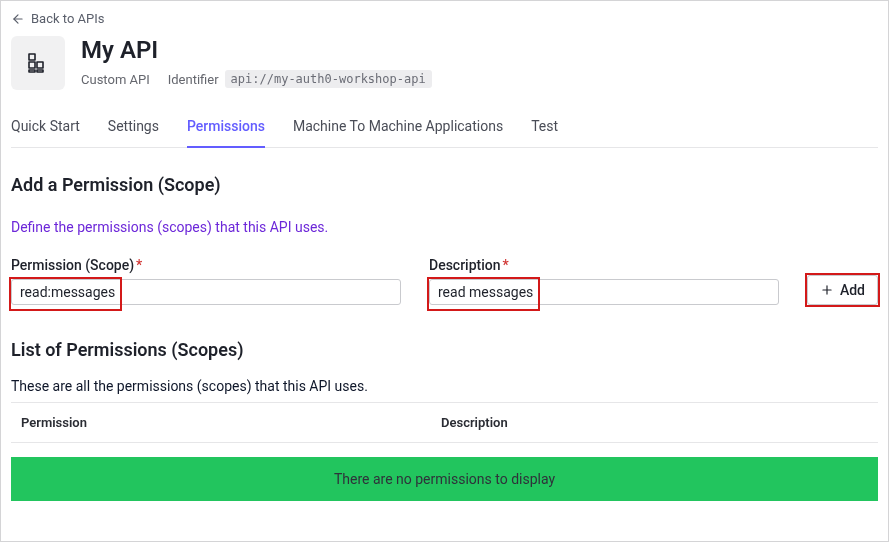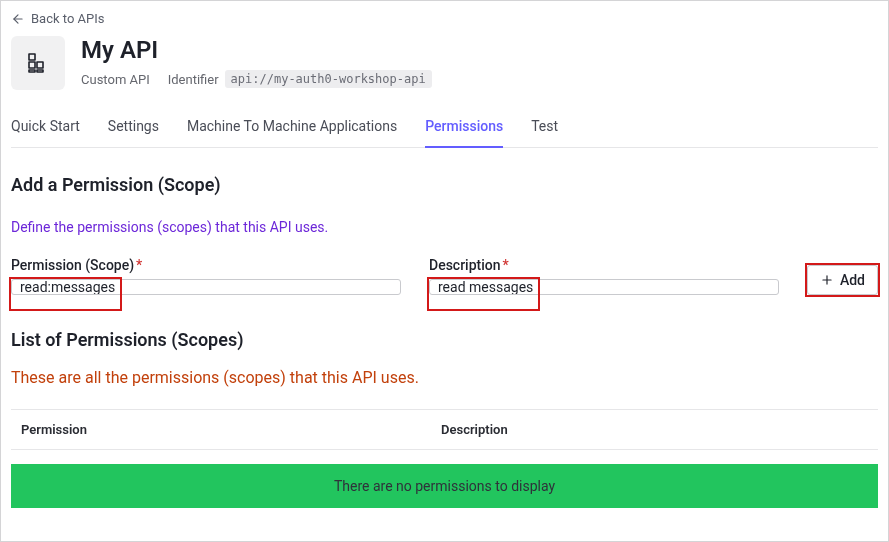--- a/index.html
+++ b/index.html
@@ -121,21 +121,21 @@
     }
     .form-group.perm { flex: 0 0 390px; }
     .form-group.desc { flex: 1; }
     .form-label {
       font-size: 14px;
       font-weight: 500;
       color: #1e212a;
     }
     .req { color: #d03533; margin-left: 2px; }
     .text-input {
-      height: 16px;
+      height: 26px;
       border: 1px solid #c9cace;
       border-radius: 3px;
       padding: 0 8px;
       font-size: 14px;
       color: #1e212a;
       outline: none;
       font-family: inherit;
     }
     .hl-wrap {
       position: relative;
@@ -181,23 +181,23 @@
       pointer-events: none;
       border-radius: 0;
     }
     
     .list-title {
       font-size: 18px;
       font-weight: 600;
       margin-bottom: 18px;
     }
     .list-desc {
-      font-size: 16px;
-      color: #c2410c;
-      margin-bottom: 22px;
+      font-size: 14px;
+      color: #0f172a;
+      margin-bottom: 8px;
     }
     .table-head {
       display: flex;
       border-top: 1px solid #e6e6e8;
       border-bottom: 1px solid #e6e6e8;
       padding: 12px 10px;
       font-size: 13px;
       font-weight: 600;
       color: #2a2c33;
     }
@@ -243,22 +243,22 @@
           <span>Identifier</span>
           <span class="identifier-code">api://my-auth0-workshop-api</span>
         </span>
       </div>
     </div>
   </div>
 
   <div class="tabs">
     <div class="tab">Quick Start</div>
     <div class="tab">Settings</div>
+    <div class="tab active">Permissions</div>
     <div class="tab">Machine To Machine Applications</div>
-    <div class="tab active">Permissions</div>
     <div class="tab">Test</div>
   </div>
 
   <div class="section-title">Add a Permission (Scope)</div>
   <div class="section-desc">Define the permissions (scopes) that this API uses.</div>
 
   <div class="form-row">
     <div class="form-group perm">
       <label class="form-label">
         <span>Permission (Scope)</span><span class="req">*</span>

